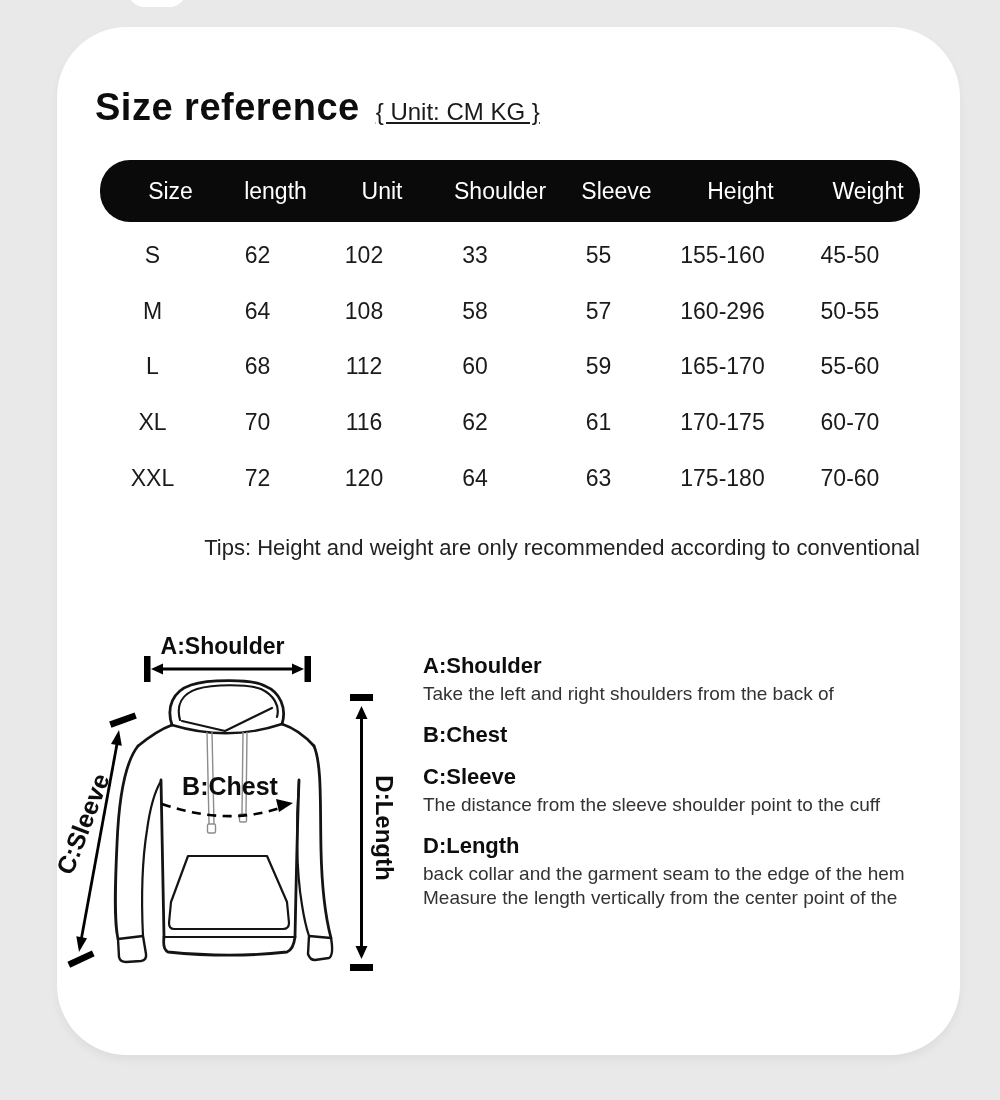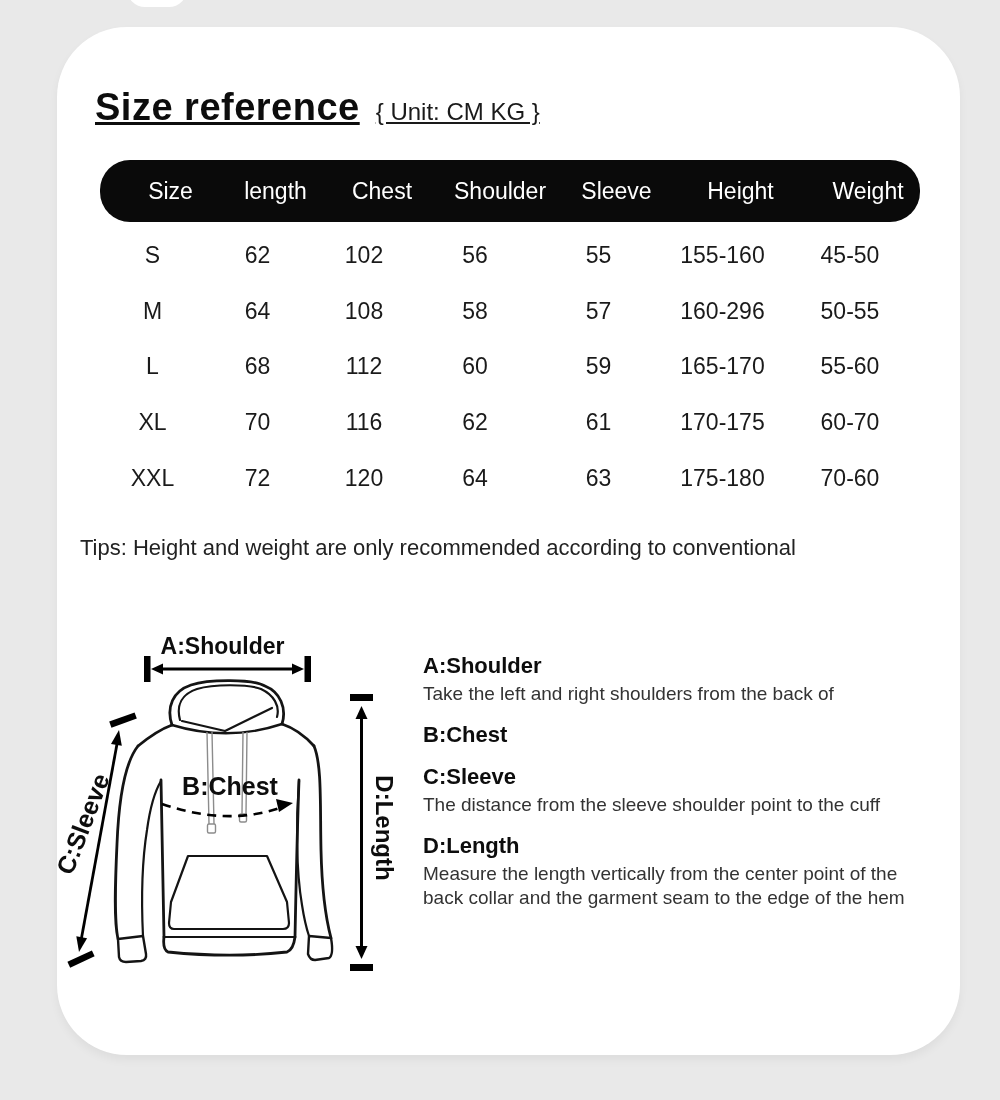--- a/index.html
+++ b/index.html
@@ -9,34 +9,34 @@
   .page { position:relative; width:1000px; height:1100px; background:#e9e9e9; overflow:hidden; }
 
   .top-blob { position:absolute; left:127px; top:-12px; width:60px; height:19px;
               background:#ffffff; border-radius:0 0 18px 18px; }
 
   .card { position:absolute; left:57px; top:27px; width:903px; height:1028px;
           background:#ffffff; border-radius:70px; box-shadow:0 5px 10px rgba(0,0,0,0.05); }
 
   
   .title-row { position:absolute; left:95px; top:86px; display:flex; align-items:baseline; gap:16px; }
-  .title-main { font-size:38px; font-weight:bold; color:#0d0d0d; letter-spacing:0.5px;text-decoration:underline; }
+  .title-main { font-size:38px; font-weight:bold; color:#0d0d0d; letter-spacing:0.5px; }
   .title-unit { font-size:24px; color:#1a1a1a;text-decoration:underline; }
 
   
   .size-table { position:absolute; left:100px; top:160px; width:820px; }
   .grid7 { display:grid; grid-template-columns:105px 105px 108px 114px 133px 115px 140px; align-items:center; }
   .thead { height:62px; background:#0a0a0a; border-radius:30px; color:#ffffff; }
   .thead .cell { text-align:center; font-size:23px;padding-left:36px; }
   .tbody { margin-top:6px; }
   .trow { height:55.6px; }
   .trow .cell { text-align:center; font-size:23px; color:#1a1a1a; }
 
   
-  .tips { position:absolute; left:80px; top:532px; width:840px; text-align:left;
+  .tips { position:absolute; left:80px; top:532px; width:840px; text-align:right;
           font-size:22px; line-height:31px; color:#222222; }
 
   
   .diagram { position:absolute; left:50px; top:620px; width:360px; height:390px; }
   .diagram svg { position:absolute; left:0; top:0; }
   .dlabel { position:absolute; font-weight:bold; color:#0d0d0d; white-space:nowrap; }
   .label-shoulder { left:90px; top:13px; width:165px; text-align:center; font-size:23px; }
   .label-chest { left:121px; top:152px; width:118px; text-align:center; font-size:25px; }
   .label-sleeve { left:33px; top:204px; font-size:25px; transform:translate(-50%,-50%) rotate(-69deg); }
   .label-length { left:334px; top:208px; font-size:24px; transform:translate(-50%,-50%) rotate(90deg); }
@@ -58,32 +58,32 @@
 
   <div class="title-row">
     <span class="title-main">Size reference</span>
     <span class="title-unit">{ Unit: CM KG }</span>
   </div>
 
   <div class="size-table">
     <div class="thead grid7">
       <div class="cell">Size</div>
       <div class="cell">length</div>
-      <div class="cell">Chest</div>
+      <div class="cell">Unit</div>
       <div class="cell">Shoulder</div>
       <div class="cell">Sleeve</div>
       <div class="cell">Height</div>
       <div class="cell">Weight</div>
     </div>
     <div class="tbody">
       <div class="trow grid7">
         <div class="cell">S</div>
         <div class="cell">62</div>
         <div class="cell">102</div>
-        <div class="cell">56</div>
+        <div class="cell">33</div>
         <div class="cell">55</div>
         <div class="cell">155-160</div>
         <div class="cell">45-50</div>
       </div>
       <div class="trow grid7">
         <div class="cell">M</div>
         <div class="cell">64</div>
         <div class="cell">108</div>
         <div class="cell">58</div>
         <div class="cell">57</div>
@@ -207,17 +207,17 @@
       <div class="guide-heading">B:Chest</div>
 
     </div>
     <div class="guide-section">
       <div class="guide-heading">C:Sleeve</div>
       <div class="guide-line">The distance from the sleeve shoulder point to the cuff</div>
 
     </div>
     <div class="guide-section">
       <div class="guide-heading">D:Length</div>
+      <div class="guide-line">back collar and the garment seam to the edge of the hem</div>
       <div class="guide-line">Measure the length vertically from the center point of the</div>
-      <div class="guide-line">back collar and the garment seam to the edge of the hem</div>
     </div>
   </div>
 </div>
 
 </body></html>

